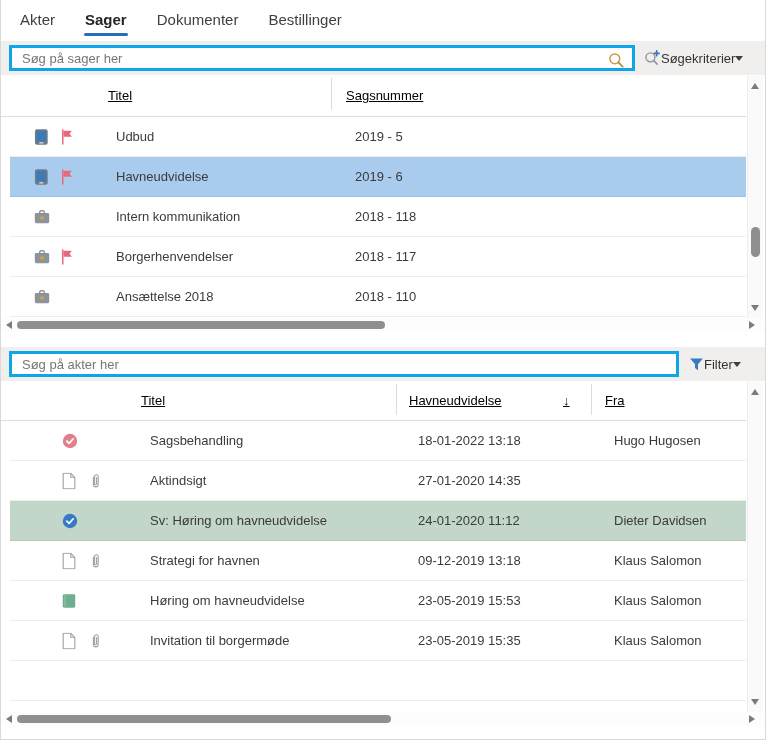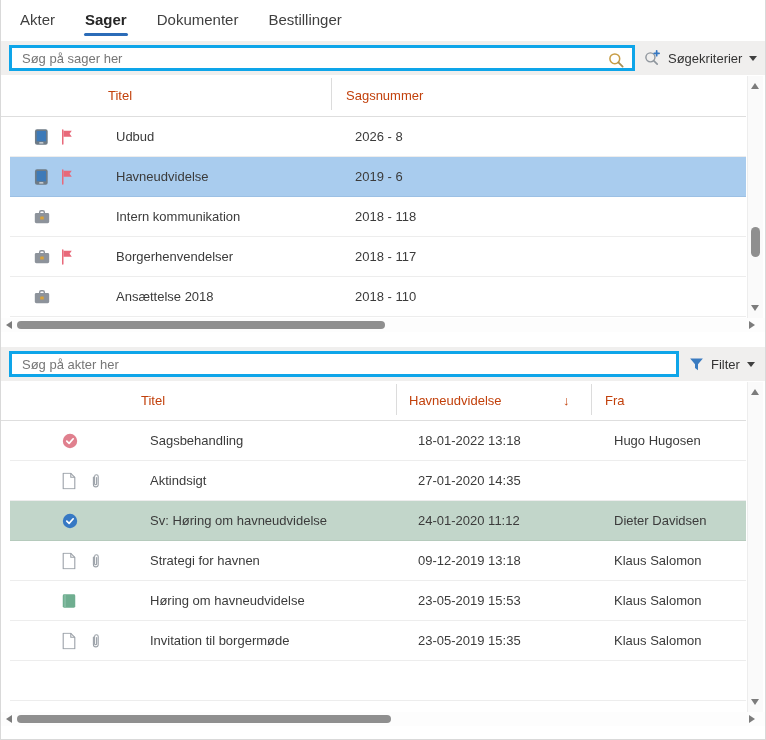--- a/index.html
+++ b/index.html
@@ -15,29 +15,29 @@
   .tab.active::after{content:"";position:absolute;left:1px;right:1px;bottom:3px;height:3px;
           background:#2b6cb8;border-radius:2px;}
 
   
   .strip{position:absolute;left:0;right:0;height:34px;background:#f0efee;}
   .searchbox{position:absolute;height:26px;background:#fff;border:3px solid #0ea5e9;box-sizing:border-box;}
   .searchbox input{width:100%;height:100%;border:none;outline:none;background:transparent;
           padding:0 30px 0 10px;font-family:"Liberation Sans",sans-serif;font-size:13px;color:#333;box-sizing:border-box;}
   .searchbox input::placeholder{color:#767676;}
   .searchbox .mag{position:absolute;right:7px;top:4px;}
-  .stripbtn{position:absolute;height:28px;display:flex;align-items:center;gap:7px;
+  .stripbtn{position:absolute;height:28px;display:flex;align-items:center;
           font-size:13px;color:#333;cursor:default;}
   .caret{width:0;height:0;border-left:4px solid transparent;border-right:4px solid transparent;
           border-top:5px solid #3f3f3f;margin-top:1px;}
 
   
   .thead{position:absolute;left:0;width:745px;background:#fff;border-bottom:1px solid #dedede;box-sizing:border-box;}
   .thead .hlabel{position:absolute;top:0;bottom:0;display:flex;align-items:center;
-          font-size:13px;color:#c2410c;}
+          font-size:13px;color:#000000;text-decoration:underline;}
   .hdiv{position:absolute;top:3px;width:1px;background:#dcdcdc;}
   .sortglyph{font-size:14px;color:#2b2b2b;}
 
   
   .rows{position:absolute;left:0;width:745px;}
   .trow{height:40px;display:flex;align-items:center;border-bottom:1px solid #ededed;
         box-sizing:border-box;background:#fff;font-size:13px;color:#3b3b3b;margin-left:9px;}
   .trow.sel-blue{background:#a9ccee;border-bottom-color:#9cc0e4;}
   .trow.sel-green{background:#c2d6ca;border-bottom-color:#b5cabc;}
   .trow.ghost{background:#fff;}
@@ -159,21 +159,21 @@
               <use href="#sym-case"></use>
             </svg>
           </span>
         <span class="s2 icn">
             <svg width="14" height="17">
               <use href="#sym-flag"></use>
             </svg>
           </span>
       </div>
       <div class="t1-titel">Udbud</div>
-      <div class="t1-num">2026 - 8</div>
+      <div class="t1-num">2019 - 5</div>
     </div>
     <div class="trow sel-blue">
       <div class="ric t1-ic">
         <span class="s1 icn">
             <svg width="15" height="17">
               <use href="#sym-case"></use>
             </svg>
           </span>
         <span class="s2 icn">
             <svg width="14" height="17">

